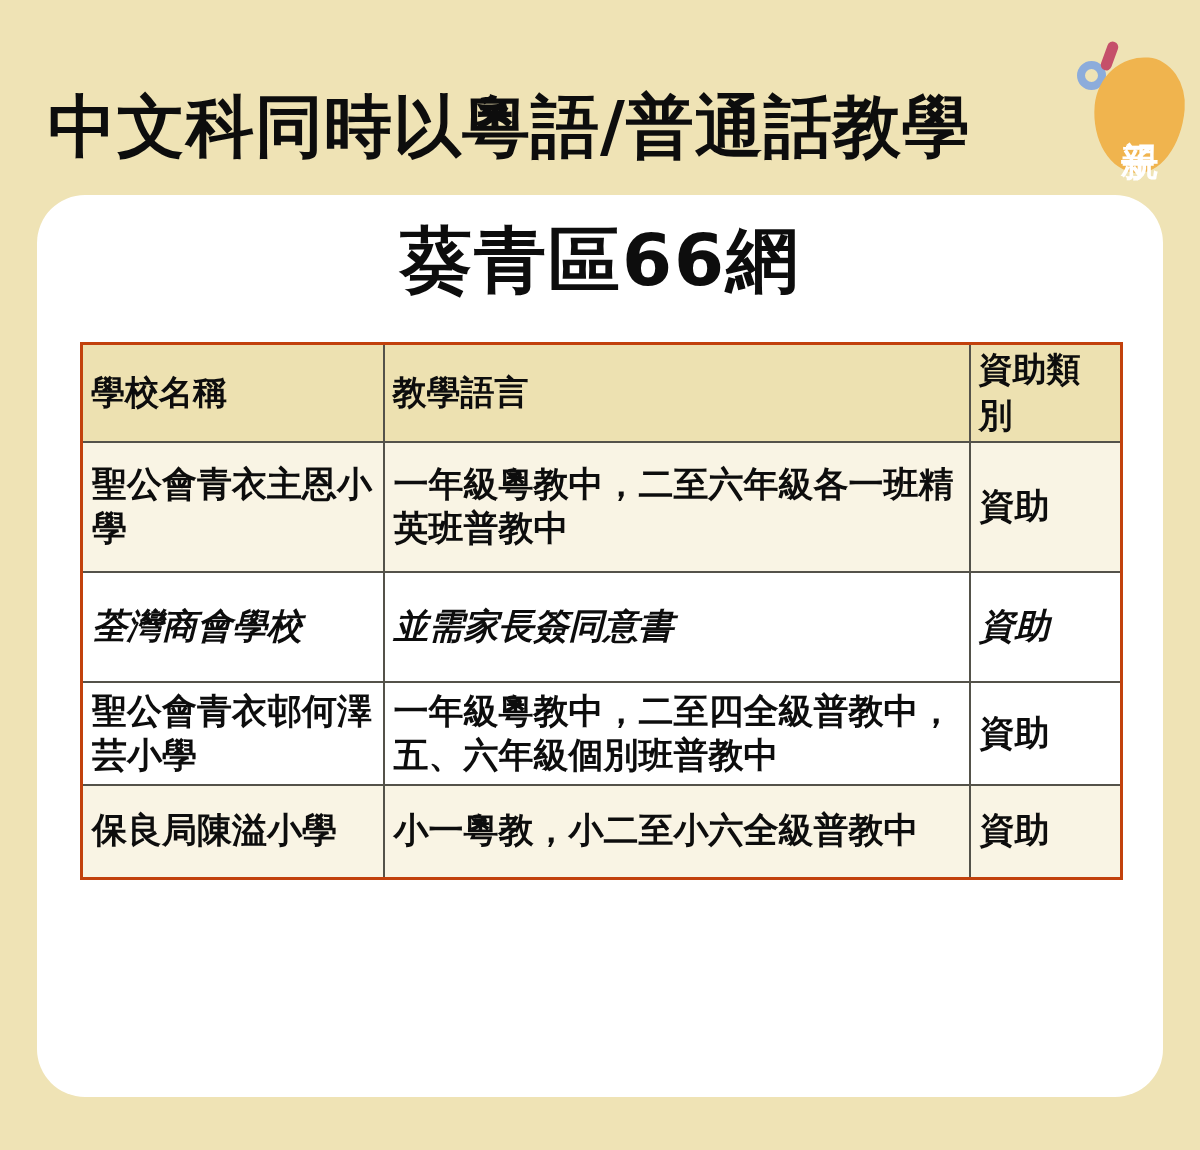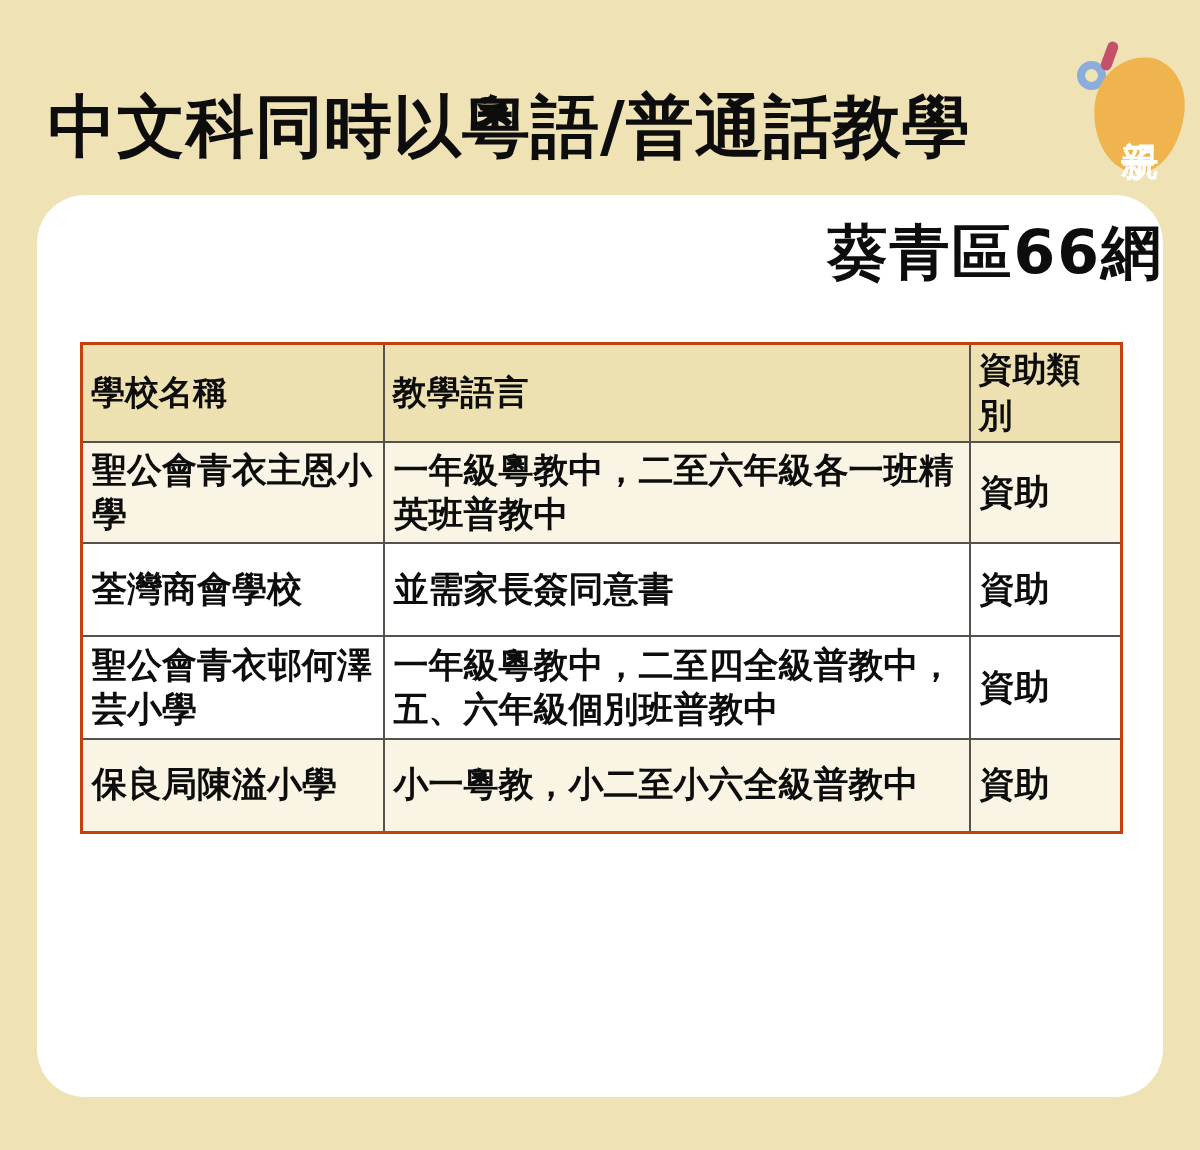--- a/index.html
+++ b/index.html
@@ -62,22 +62,22 @@
     position: absolute;
     left: 37px; top: 195px;
     width: 1126px; height: 902px;
     background: #FFFFFF;
     border-radius: 48px;
   }
   .card-title {
     margin: 0;
     position: absolute;
     left: 0; top: 18px; width: 100%;
-    text-align: right;
-    font-size: 60px;
+    text-align: center;
+    font-size: 72px;
     font-weight: 800;
     letter-spacing: 2px;
     color: #0D0D0D;
   }
 
   
   table.school-table {
     position: absolute;
     left: 43px; top: 147px;
     width: 1040px;
@@ -100,22 +100,22 @@
     padding: 2px 8px;
   }
   .school-table td {
     font-size: 35px;
     line-height: 1.25;
     padding: 4px 9px;
     background: #FFFFFF;
   }
   tr.alt td { background: #F9F4E4; }
   tr.h-1 { height: 128px; }
-  tr.h-2 { height: 101px; }
-  tr.h-3 { height: 93px; }
+  tr.h-2 { height: 130px; }
+  tr.h-3 { height: 110px; font-style: italic; }
   tr.h-4 { height: 128px; }
   tr.h-5 { height: 103px; }
   tr.h-6 { height: 93px; }
 </style>
 </head>
 <body>
 
 <div class="page">
 
   <h1 class="page-title">中文科同時以粵語/普通話教學</h1>

